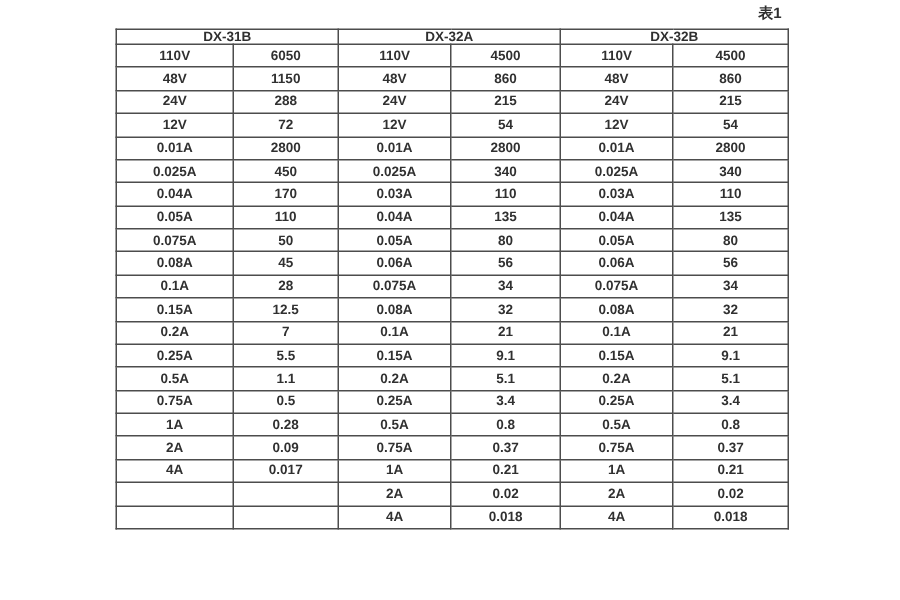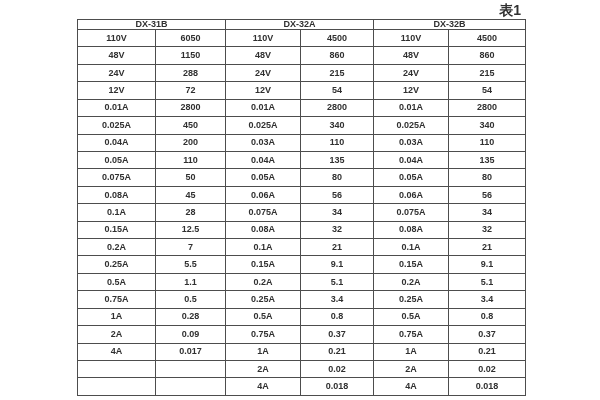--- a/index.html
+++ b/index.html
@@ -12,30 +12,30 @@
     position: relative;
     width: 600px;
     height: 400px;
     background: #ffffff;
     overflow: hidden;
   }
   .table-caption {
     position: absolute;
     top: 2px;
     right: 79px;
-    font-size: 14px;
+    font-size: 10px;
     font-weight: bold;
     color: #303030;
   }
   table.res-table {
     position: absolute;
     left: 77px;
     top: 19px;
     width: 448px;
-    height: 377px;
+    height: 334px;
     border-collapse: collapse;
     table-layout: fixed;
   }
   table.res-table th,
   table.res-table td {
     border: 1px solid #4d4d4d;
     font-size: 9px;
     font-weight: bold;
     color: #303030;
     text-align: center;
@@ -113,21 +113,21 @@
         <tr>
           <td>0.025A</td>
           <td>450</td>
           <td>0.025A</td>
           <td>340</td>
           <td>0.025A</td>
           <td>340</td>
         </tr>
         <tr>
           <td>0.04A</td>
-          <td>200</td>
+          <td>170</td>
           <td>0.03A</td>
           <td>110</td>
           <td>0.03A</td>
           <td>110</td>
         </tr>
         <tr>
           <td>0.05A</td>
           <td>110</td>
           <td>0.04A</td>
           <td>135</td>

